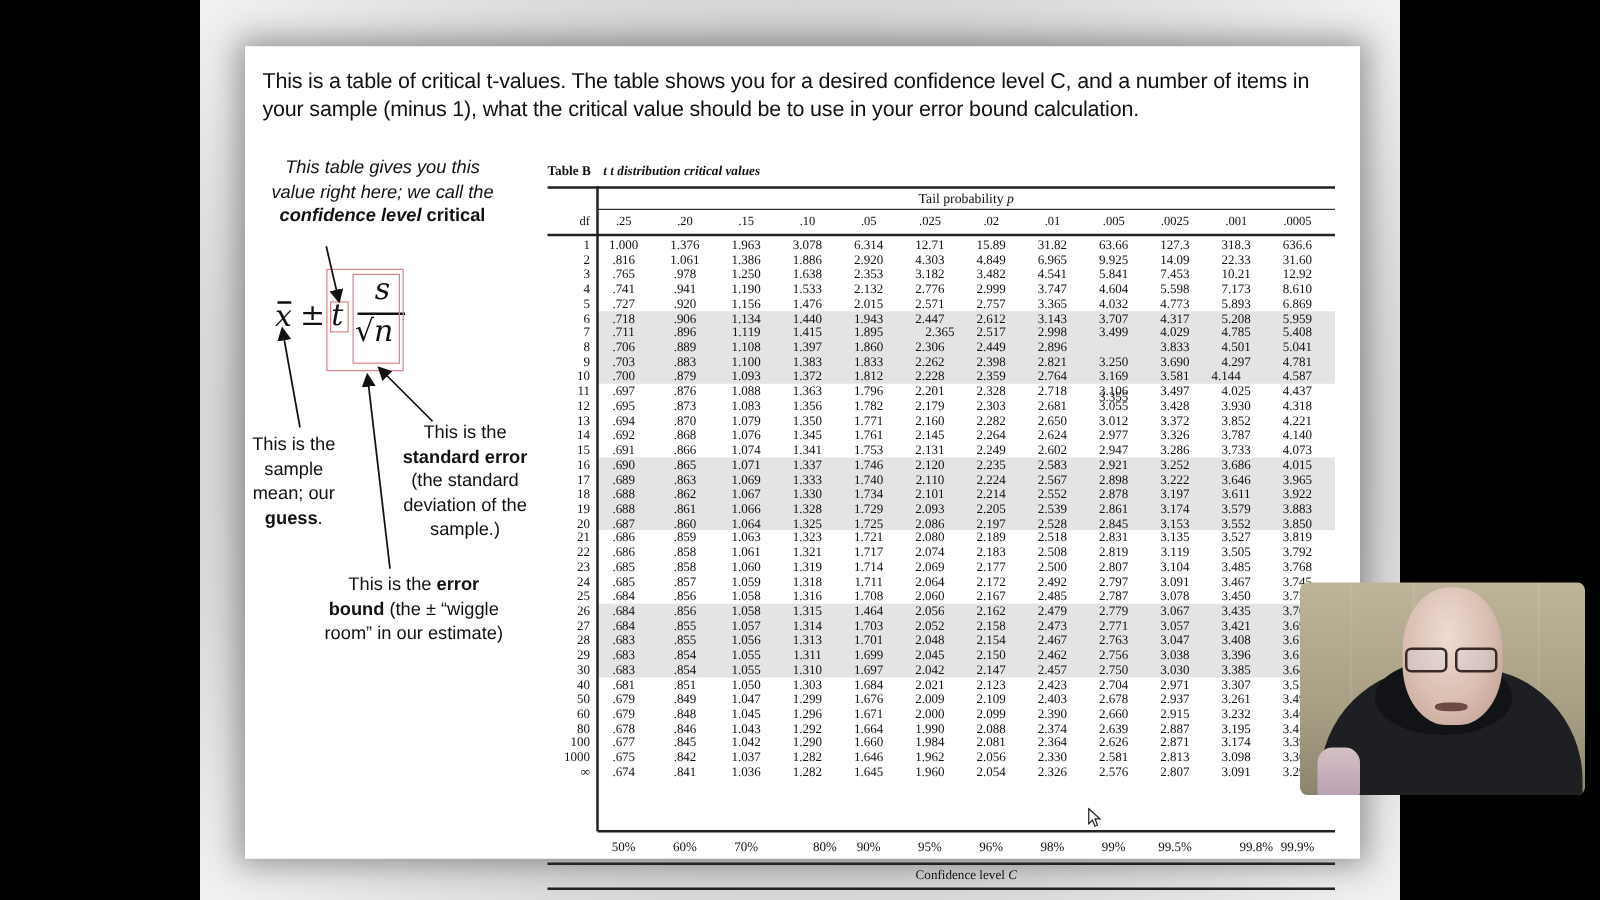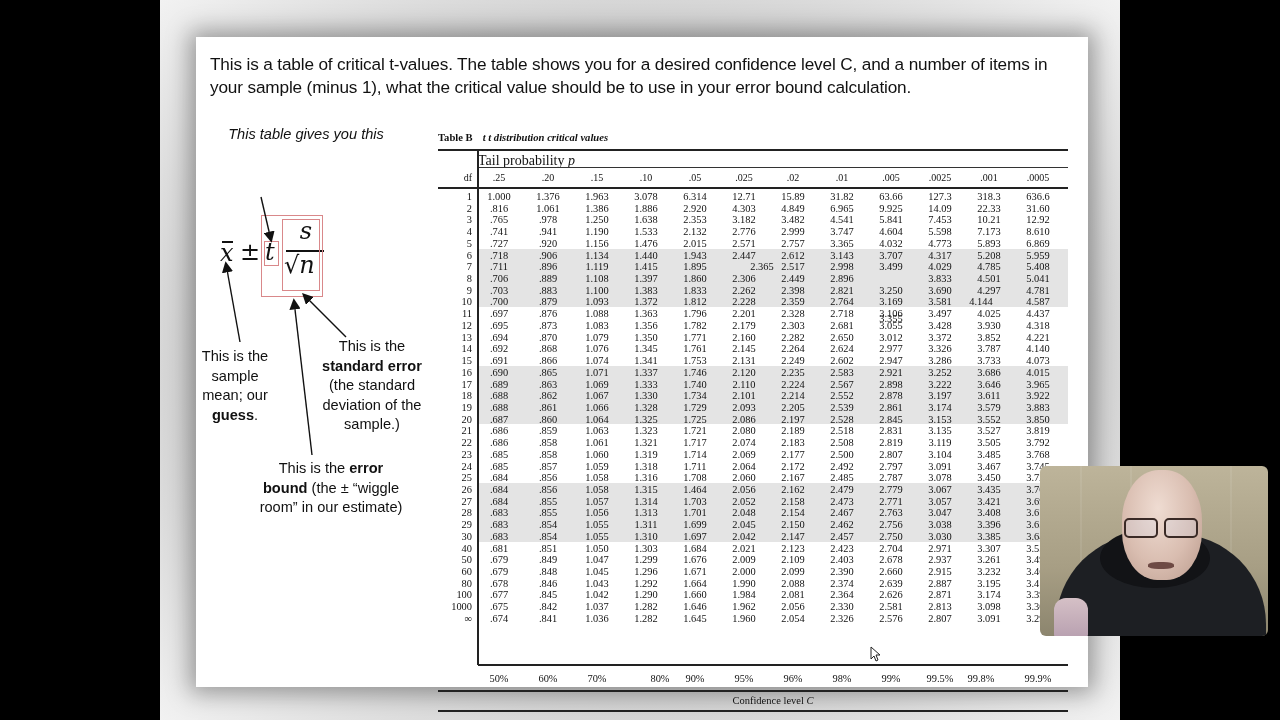--- a/index.html
+++ b/index.html
@@ -47,21 +47,21 @@
   .redbox { position: absolute; border: 1.3px solid #d9888a; }
 
   .arrows { position: absolute; left: 0; top: 0; width: 240px; height: 650px; pointer-events: none; }
 
   
   #tbl { position: absolute; left: 240px; top: 88px; width: 632px; font-family: "Liberation Serif", serif; color: #111; }
   .tbl-caption { position: absolute; left: 2px; top: 7px; font-size: 10.6px; font-weight: bold; }
   .tbl-caption .tsub { font-style: italic; margin-left: 10px; }
   .hr { position: absolute; left: 2px; right: 0; background: #222; }
   .vr { position: absolute; left: 41px; width: 1.8px; background: #222; }
-  .tailp { position: absolute; left: 42px; right: 0; top: 28px; text-align: left; font-size: 14px; }
+  .tailp { position: absolute; left: 42px; right: 0; top: 28px; text-align: center; font-size: 11px; }
   .tailp i { font-style: italic; }
   .tailline { position: absolute; left: 42px; right: 0; top: 42px; height: 1.2px; background: #333; }
   .hdr-row { position: absolute; left: 0; right: 0; top: 47px; height: 14px; font-size: 10px; }
   .col { position: absolute; text-align: center; width: 50px; }
   .dfcol { position: absolute; left: 2px; width: 34px; text-align: right; }
   .band { position: absolute; left: 42px; right: 0; background: #e4e4e4; }
   .row { position: absolute; left: 0; right: 0; height: 11.7px; font-size: 10.4px; line-height: 11.7px; }
   .conf-row { position: absolute; left: 0; right: 0; top: 548px; font-size: 10.4px; }
   .conf-label { position: absolute; left: 42px; right: 0; top: 570px; text-align: center; font-size: 10.5px; }
   .conf-label i { font-style: italic; }
@@ -96,20 +96,25 @@
 </head>
 <body>
 
 <div id="stage">
   <div id="slide">
 
     <div class="intro">This is a table of critical t-values. The table shows you for a desired confidence level C, and a number of items in your sample (minus 1), what the critical value should be to use in your error bound calculation.</div>
 
     <div class="anno anno-top">
       <div class="it">This table gives you this</div>
+      <div class="it">value right here; we call the</div>
+      <div>
+        <b><i>confidence level</i></b>
+        <b>critical</b>
+      </div>
     </div>
 
     <div class="formula">
       <span class="xbar"><span class="bar"></span><span>x</span></span>
       <span class="pm">±</span>
       <span class="t">t</span>
       <span class="s">s</span>
       <span class="fracbar"></span>
       <span class="sqrtn"><span>√</span><i>n</i></span>
       <div class="redbox" style="left:44px; top:24px; width:15px; height:25px;"></div>
@@ -269,21 +274,21 @@
             <span class="col" style="left: 528px;">5.208</span>
             <span class="col" style="left: 577px;">5.959</span>
           </div>
           <div class="row" style="top: 136.32px;">
             <span class="dfcol">7</span>
             <span class="col" style="left: 38px;">.711</span>
             <span class="col" style="left: 87px;">.896</span>
             <span class="col" style="left: 136px;">1.119</span>
             <span class="col" style="left: 185px;">1.415</span>
             <span class="col" style="left: 234px;">1.895</span>
-            <span class="col" style="left: 301px;">2.365</span>
+            <span class="col" style="left: 291px;">2.365</span>
             <span class="col" style="left: 332px;">2.517</span>
             <span class="col" style="left: 381px;">2.998</span>
             <span class="col" style="left: 430px;">3.499</span>
             <span class="col" style="left: 479px;">4.029</span>
             <span class="col" style="left: 528px;">4.785</span>
             <span class="col" style="left: 577px;">5.408</span>
           </div>
           <div class="row" style="top: 148.04px;">
             <span class="dfcol">8</span>
             <span class="col" style="left: 38px;">.706</span>
@@ -741,21 +746,21 @@
           <span class="col" style="left: 38px;">50%</span>
           <span class="col" style="left: 87px;">60%</span>
           <span class="col" style="left: 136px;">70%</span>
           <span class="col" style="left: 199px;">80%</span>
           <span class="col" style="left: 234px;">90%</span>
           <span class="col" style="left: 283px; text-align: center;">95%</span>
           <span class="col" style="left: 332px;">96%</span>
           <span class="col" style="left: 381px;">98%</span>
           <span class="col" style="left: 430px;">99%</span>
           <span class="col" style="left: 479px;">99.5%</span>
-          <span class="col" style="left: 520px; font-family: Liberation Serif, serif;">99.8%</span>
+          <span class="col" style="left: 544px; font-family: Liberation Serif, serif;">99.8%</span>
           <span class="col" style="left: 577px;">99.9%</span>
         </div>
       <div class="hr" style="top:565px; height:2px;"></div>
       <div class="conf-label"><span>Confidence level </span><i>C</i></div>
       <div class="hr" style="top:585px; height:2px;"></div>
     </div>
   </div>
 </div>
 
 <div id="webcam">

